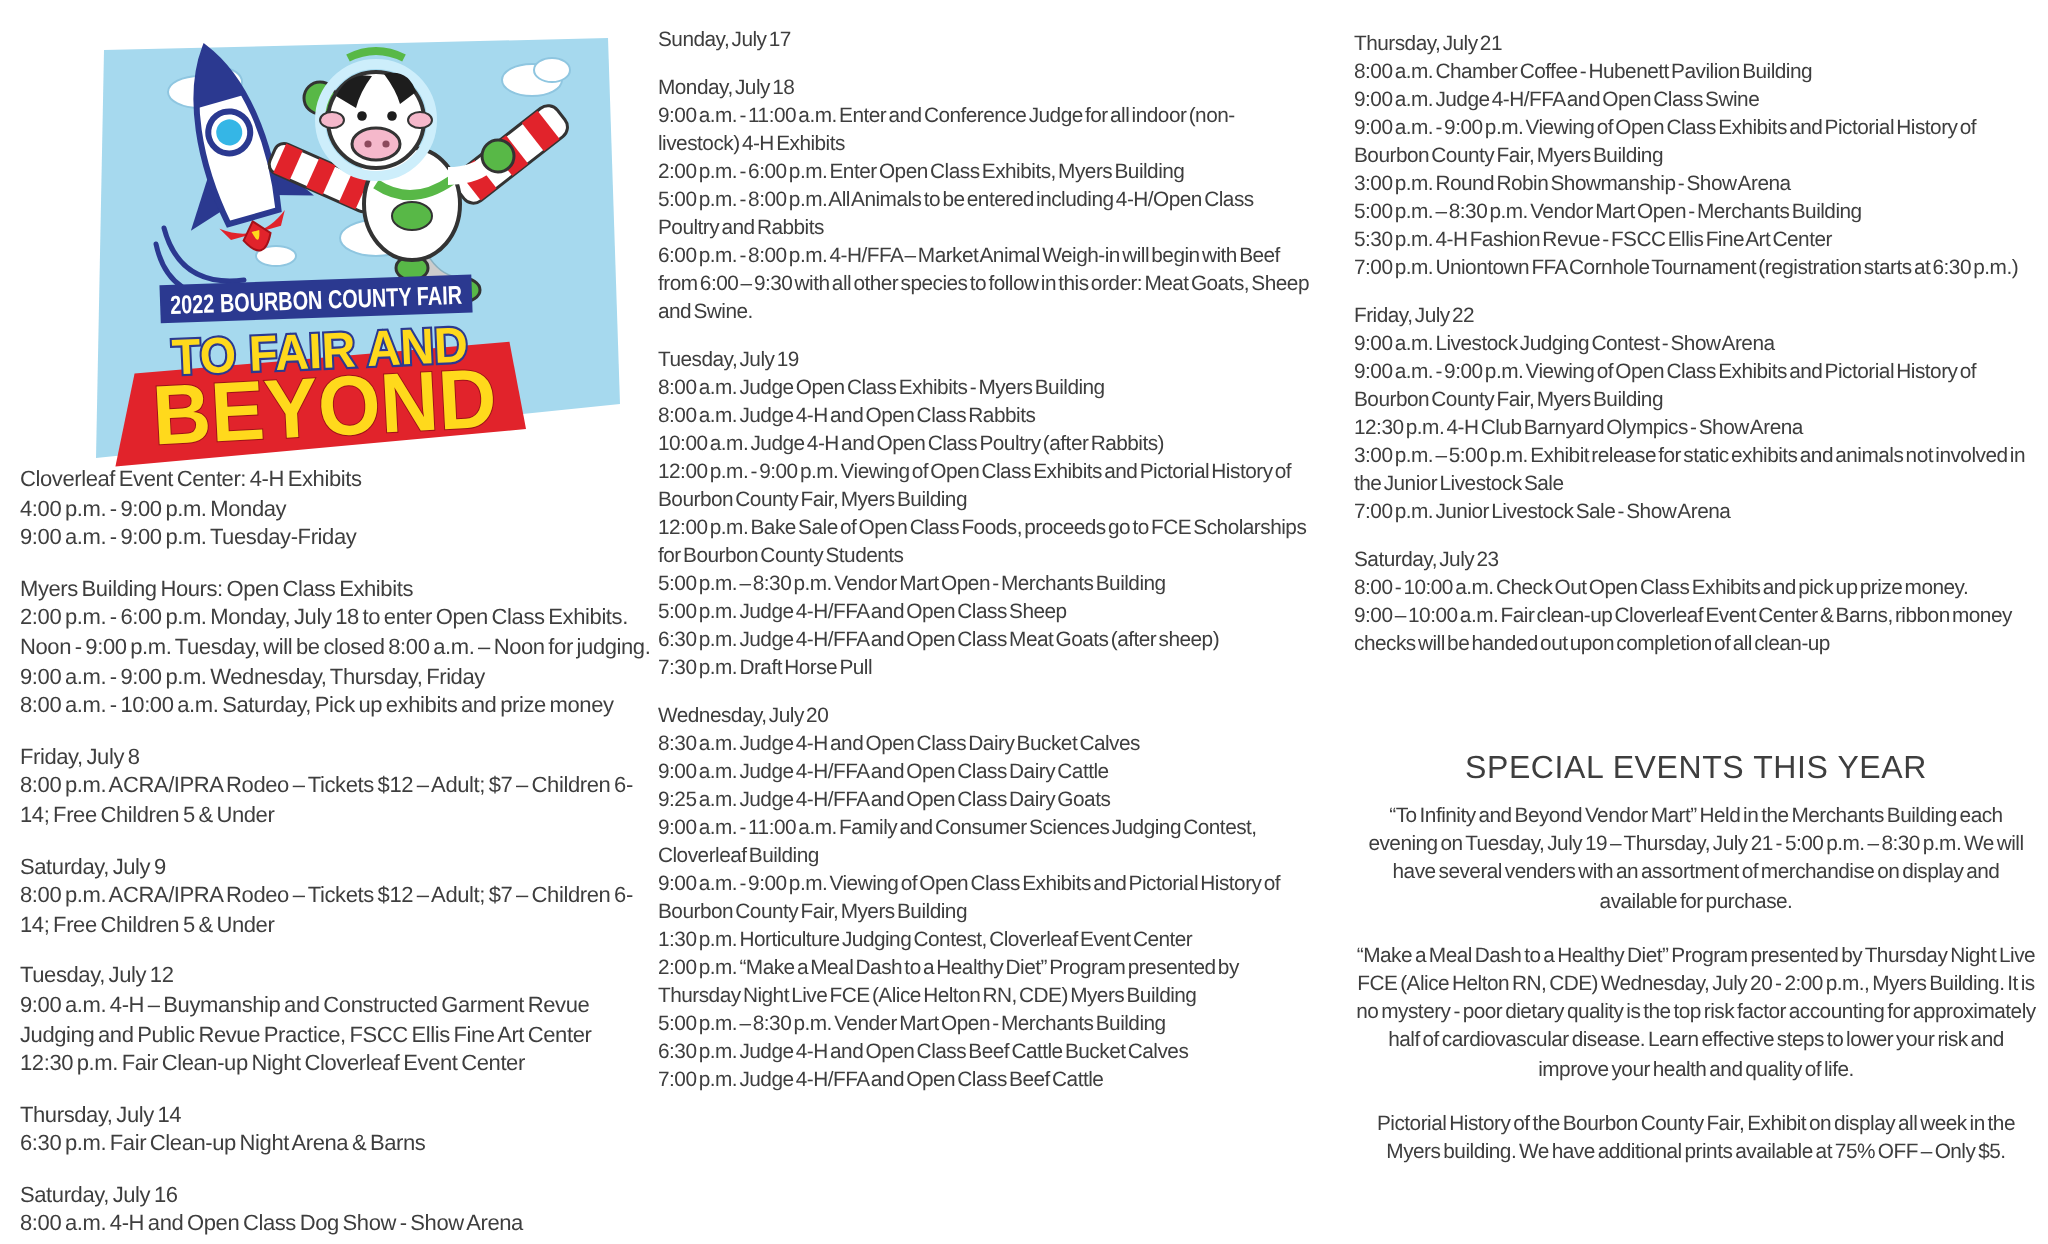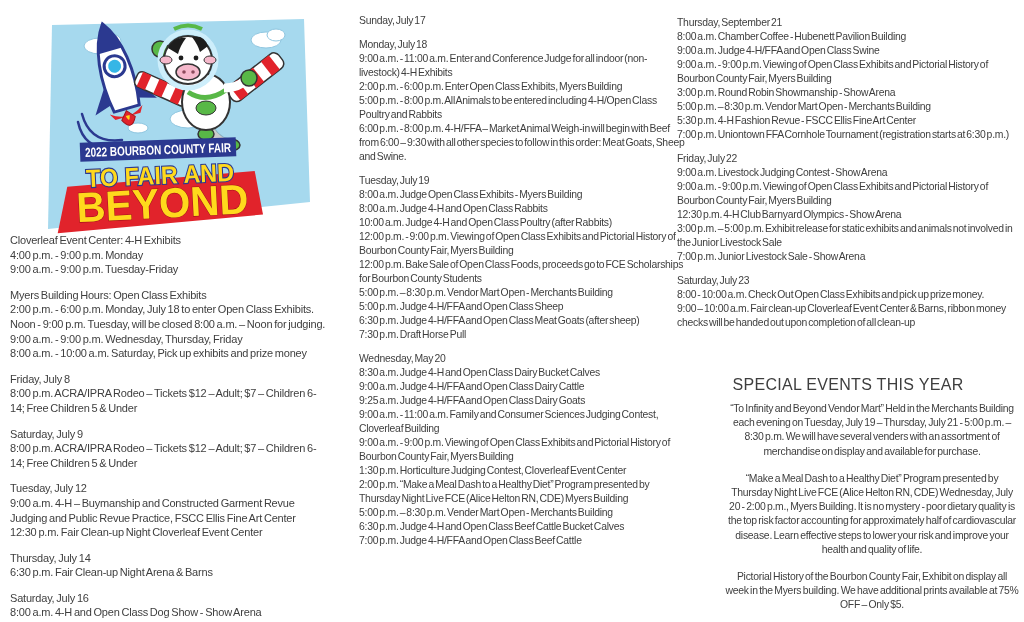--- a/index.html
+++ b/index.html
@@ -3,39 +3,39 @@
 <meta charset="utf-8">
 <style>
   html,body{margin:0;padding:0;}
   body{
     width:1024px;height:622px;background:#ffffff;position:relative;overflow:hidden;
     font-family:"Liberation Sans","DejaVu Sans",sans-serif;color:#3e3e3e;
     -webkit-font-smoothing:antialiased;
   }
   .col{position:absolute;top:0;}
   .col-left{left:10px;width:320px;}
-  .col-mid{left:359px;top:14px;width:328px;}
+  .col-mid{left:329px;top:14px;width:328px;}
   .col-right{left:677px;top:16px;width:342px;}
 
   .schedule{font-size:10.4px;line-height:14px;letter-spacing:-0.25px;word-spacing:-1.5px;}
   .col-left .schedule{position:absolute;top:233px;left:0;width:100%;
     font-size:11px;line-height:14.6px;letter-spacing:-0.2px;word-spacing:-1px;}
   .section{margin-bottom:10px;}
   .col-left .section{margin-bottom:11px;}
   .line,.day-heading{white-space:normal;}
 
   
   .logo-wrap{position:absolute;left:28px;top:16px;width:276px;height:218px;}
   .logo-wrap svg{display:block;width:100%;height:100%;}
 
   
   .special{margin-top:46px;text-align:center;}
   .special-title{font-size:16px;letter-spacing:0.3px;margin-bottom:8px;}
   .para{font-size:10.4px;line-height:14.2px;letter-spacing:-0.25px;word-spacing:-1.2px;
-    text-align:center;margin-bottom:13px;margin-left:48px;}
+    text-align:center;margin-bottom:13px;}
 </style>
 </head>
 <body>
 
 <div class="col col-left">
   <div class="logo-wrap">
     <svg viewBox="0 0 276 218" xmlns="http://www.w3.org/2000/svg">
 
       <polygon points="14,9 266,3 272,186 10,213" fill="#a6d9ee"></polygon>
 
@@ -179,39 +179,39 @@
         <div class="line">8:00 a.m. Judge 4-H and Open Class Rabbits</div>
         <div class="line">10:00 a.m. Judge 4-H and Open Class Poultry (after Rabbits)</div>
         <div class="line">12:00 p.m. - 9:00 p.m. Viewing of Open Class Exhibits and Pictorial History of Bourbon County Fair, Myers Building</div>
         <div class="line">12:00 p.m. Bake Sale of Open Class Foods, proceeds go to FCE Scholarships for Bourbon County Students</div>
         <div class="line">5:00 p.m. – 8:30 p.m. Vendor Mart Open - Merchants Building</div>
         <div class="line">5:00 p.m. Judge 4-H/FFA and Open Class Sheep</div>
         <div class="line">6:30 p.m. Judge 4-H/FFA and Open Class Meat Goats (after sheep)</div>
         <div class="line">7:30 p.m. Draft Horse Pull</div>
       </div>
       <div class="section">
-        <div class="day-heading">Wednesday, May 20</div>
+        <div class="day-heading">Wednesday, July 20</div>
         <div class="line">8:30 a.m. Judge 4-H and Open Class Dairy Bucket Calves</div>
         <div class="line">9:00 a.m. Judge 4-H/FFA and Open Class Dairy Cattle</div>
         <div class="line">9:25 a.m. Judge 4-H/FFA and Open Class Dairy Goats</div>
         <div class="line">9:00 a.m. - 11:00 a.m. Family and Consumer Sciences Judging Contest, Cloverleaf Building</div>
         <div class="line">9:00 a.m. - 9:00 p.m. Viewing of Open Class Exhibits and Pictorial History of Bourbon County Fair, Myers Building</div>
         <div class="line">1:30 p.m. Horticulture Judging Contest, Cloverleaf Event Center</div>
         <div class="line">2:00 p.m. “Make a Meal Dash to a Healthy Diet” Program presented by Thursday Night Live FCE (Alice Helton RN, CDE) Myers Building</div>
         <div class="line">5:00 p.m. – 8:30 p.m. Vender Mart Open - Merchants Building</div>
         <div class="line">6:30 p.m. Judge 4-H and Open Class Beef Cattle Bucket Calves</div>
         <div class="line">7:00 p.m. Judge 4-H/FFA and Open Class Beef Cattle</div>
       </div>
     </div>
 </div>
 
 <div class="col col-right">
   <div class="schedule">
       <div class="section">
-        <div class="day-heading">Thursday, September 21</div>
+        <div class="day-heading">Thursday, July 21</div>
         <div class="line">8:00 a.m. Chamber Coffee - Hubenett Pavilion Building</div>
         <div class="line">9:00 a.m. Judge 4-H/FFA and Open Class Swine</div>
         <div class="line">9:00 a.m. - 9:00 p.m. Viewing of Open Class Exhibits and Pictorial History of Bourbon County Fair, Myers Building</div>
         <div class="line">3:00 p.m. Round Robin Showmanship - Show Arena</div>
         <div class="line">5:00 p.m. – 8:30 p.m. Vendor Mart Open - Merchants Building</div>
         <div class="line">5:30 p.m. 4-H Fashion Revue - FSCC Ellis Fine Art Center</div>
         <div class="line">7:00 p.m. Uniontown FFA Cornhole Tournament (registration starts at 6:30 p.m.)</div>
       </div>
       <div class="section">
         <div class="day-heading">Friday, July 22</div>

